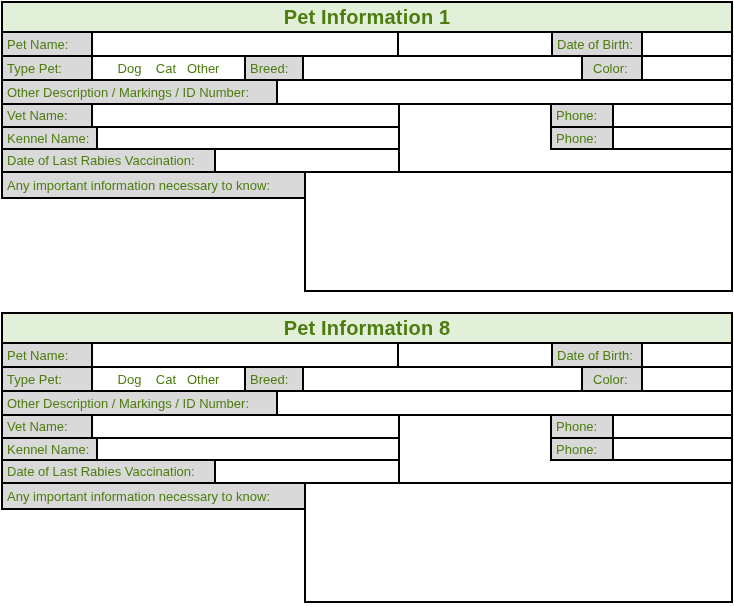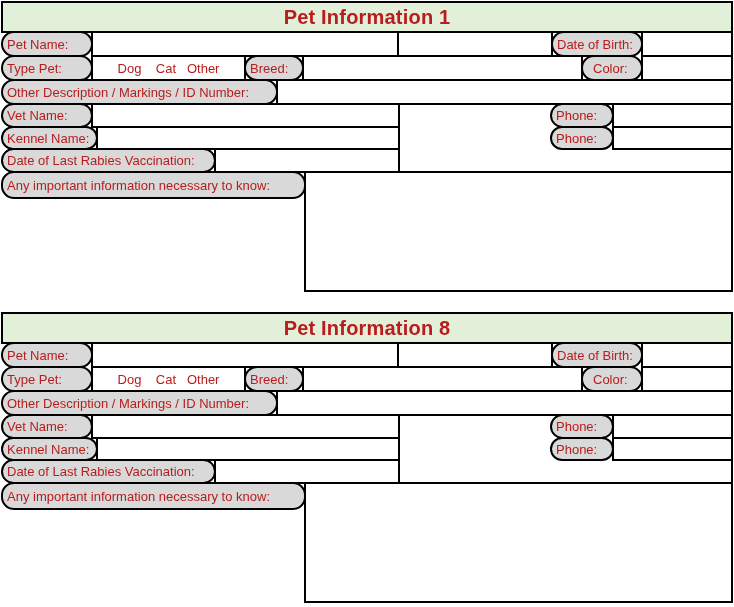--- a/index.html
+++ b/index.html
@@ -17,28 +17,28 @@
     width: 732px;
     height: 291px;
   }
   .cell {
     position: absolute;
     box-sizing: border-box;
     background: #ffffff;
     border: 2px solid #000000;
     font-family: "Liberation Sans", sans-serif;
     font-size: 13px;
-    color: #b91c1c;
+    color: #4d7c0f;
     display: flex;
     align-items: center;
     padding: 0 2px 0 4px;
     overflow: hidden;
     white-space: nowrap;
   }
-  .lbl { background: #d9d9d9; border-radius: 13px; }
+  .lbl { background: #d9d9d9; }
   .hdr {
     background: #e2efd9;
     justify-content: center;
     padding: 0;
     font-weight: bold;
     font-size: 20px;
     letter-spacing: 0.2px;
   }
   .ctr { justify-content: center; padding: 0; white-space: pre; }
   .area { align-items: flex-start; }

